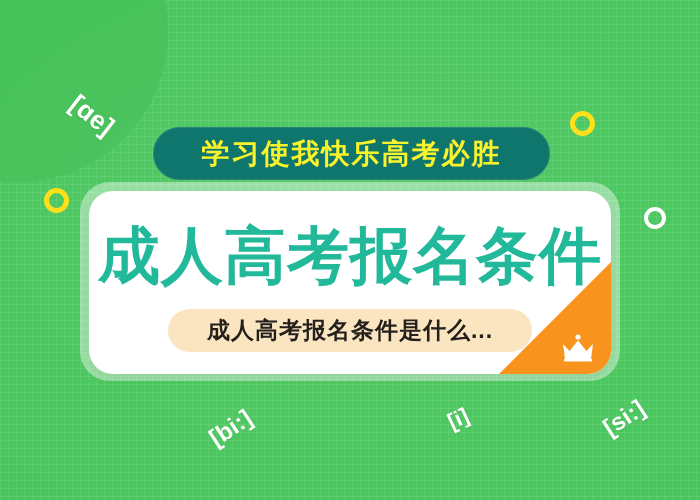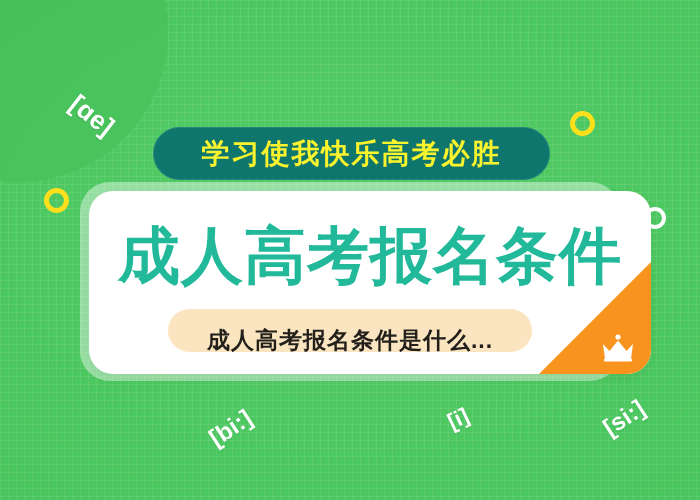--- a/index.html
+++ b/index.html
@@ -104,21 +104,20 @@
   .card {
     position: absolute;
     left: 89px;
     top: 191px;
     width: 522px;
     height: 183px;
     border-radius: 24px;
     background: #ffffff;
     overflow: hidden;
     box-shadow: 0 4px 12px rgba(0,0,0,0.06);
-    padding-left: 40px;
   }
 
   
   .corner-ribbon {
     position: absolute;
     right: 0;
     bottom: 0;
     width: 112px;
     height: 112px;
     background: #f8941d;
@@ -148,21 +147,21 @@
   
   .sub-pill {
     position: absolute;
     left: 168px;
     top: 309px;
     width: 364px;
     height: 43px;
     border-radius: 22px;
     background: #fae5c0;
     display: flex;
-    align-items: flex-end;
+    align-items: center;
     justify-content: center;
   }
   .sub-pill-text {
     color: #23201c;
     font-size: 23px;
     font-weight: 700;
     letter-spacing: 1px;
     line-height: 1;
   }
 </style>

